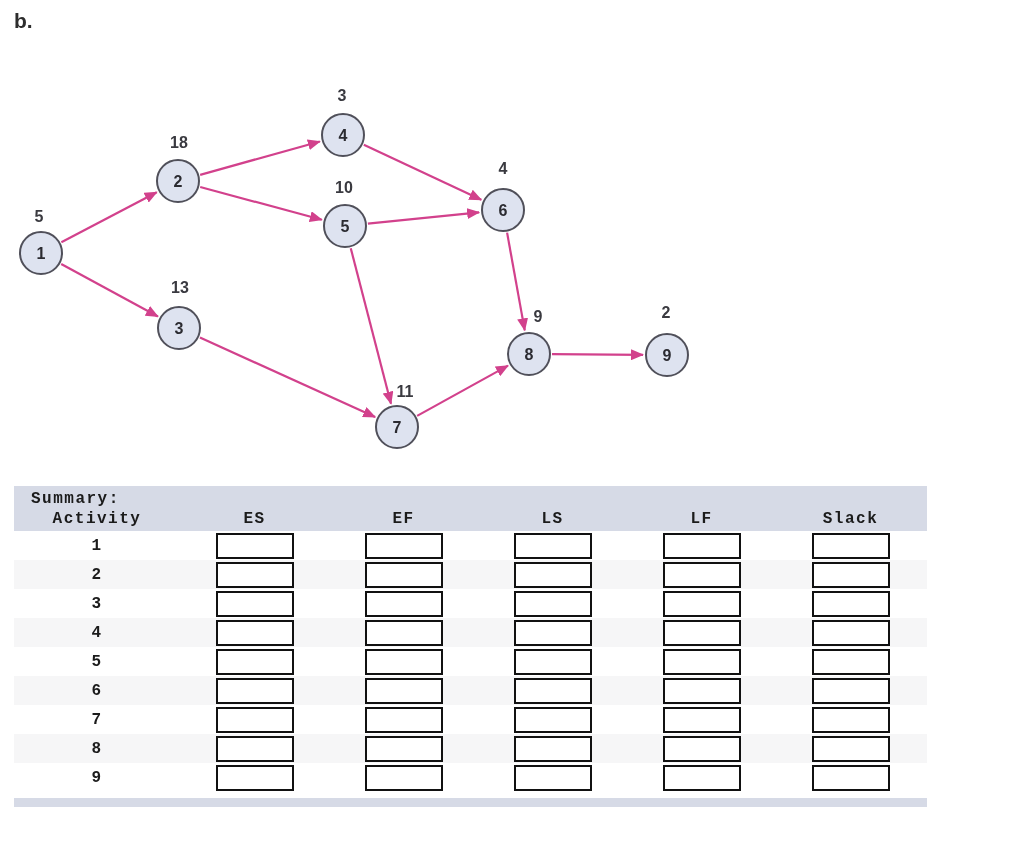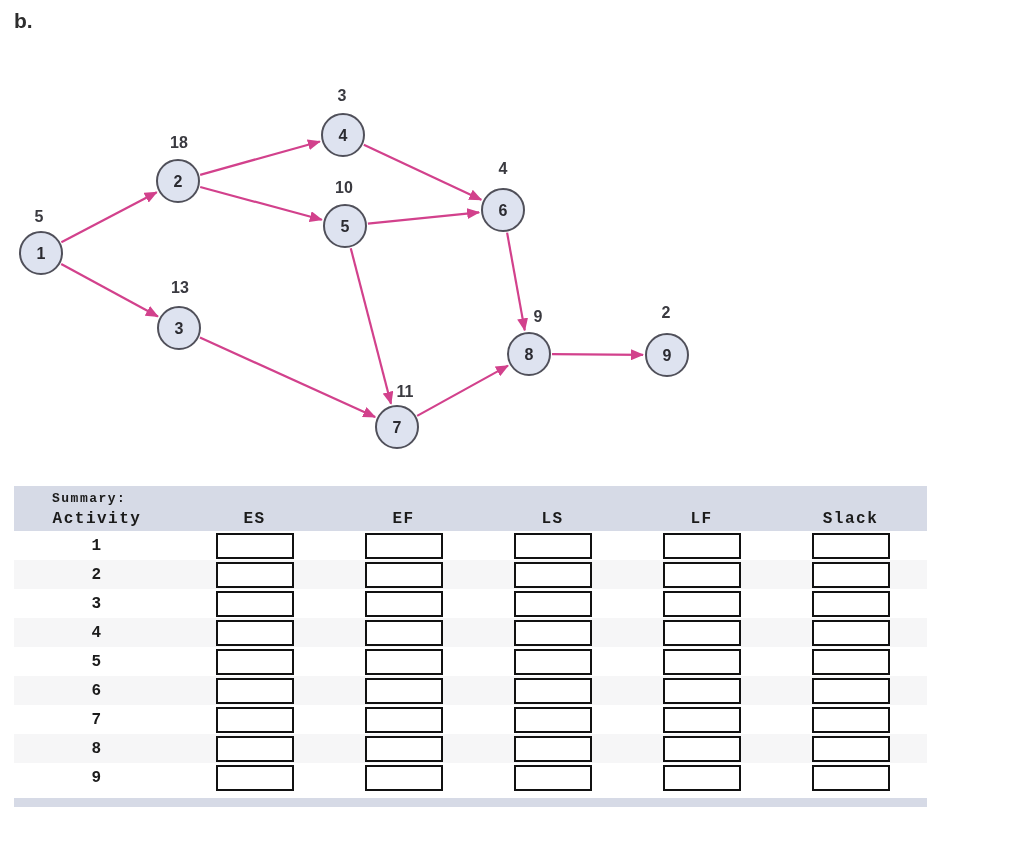--- a/index.html
+++ b/index.html
@@ -13,21 +13,21 @@
   .heading .title{font-size:21px;font-weight:400;line-height:26px;}
 
   
   .diagram{position:absolute;left:0;top:85px;width:720px;height:390px;}
   .diagram svg{display:block;width:720px;height:390px;}
 
   
   .summary{position:absolute;left:14px;top:486px;width:913px;
            font-family:"Liberation Mono",monospace;color:#1b1b1b;}
   .header-band{background:var(--band,#d6dae6);height:45px;padding-top:3px;box-sizing:border-box;}
-  .band-line1{font-size:13px;font-weight:700;letter-spacing:1.5px;line-height:20px;padding-left:38px;}
+  .band-line1{font-size:16px;font-weight:700;letter-spacing:1.5px;line-height:20px;padding-left:17px;}
   .grid-cols{display:grid;grid-template-columns:166px repeat(5,149px);}
   .band-line2{line-height:20px;}
   .col-h{font-size:16px;font-weight:700;letter-spacing:1.5px;text-align:center;}
   .trow{height:29px;align-items:center;}
   .trow.alt{background:var(--alt-row,#f6f6f7);}
   .row-label{font-size:16px;font-weight:700;letter-spacing:1.5px;text-align:center;}
   .cellbox{display:flex;justify-content:center;align-items:center;height:29px;}
   .box-input{width:78px;height:26px;box-sizing:border-box;border:2px solid var(--box-border,#111);
              background:#fff;padding:0 4px;font-family:"Liberation Mono",monospace;font-size:15px;
              border-radius:0;outline:none;display:block;}

